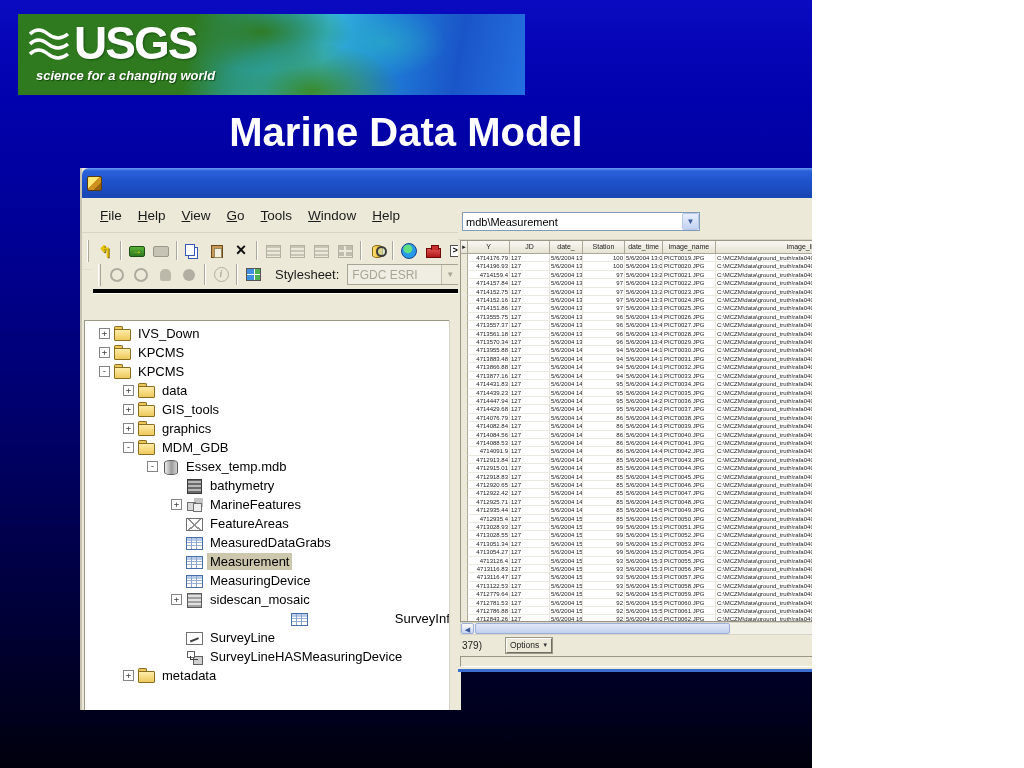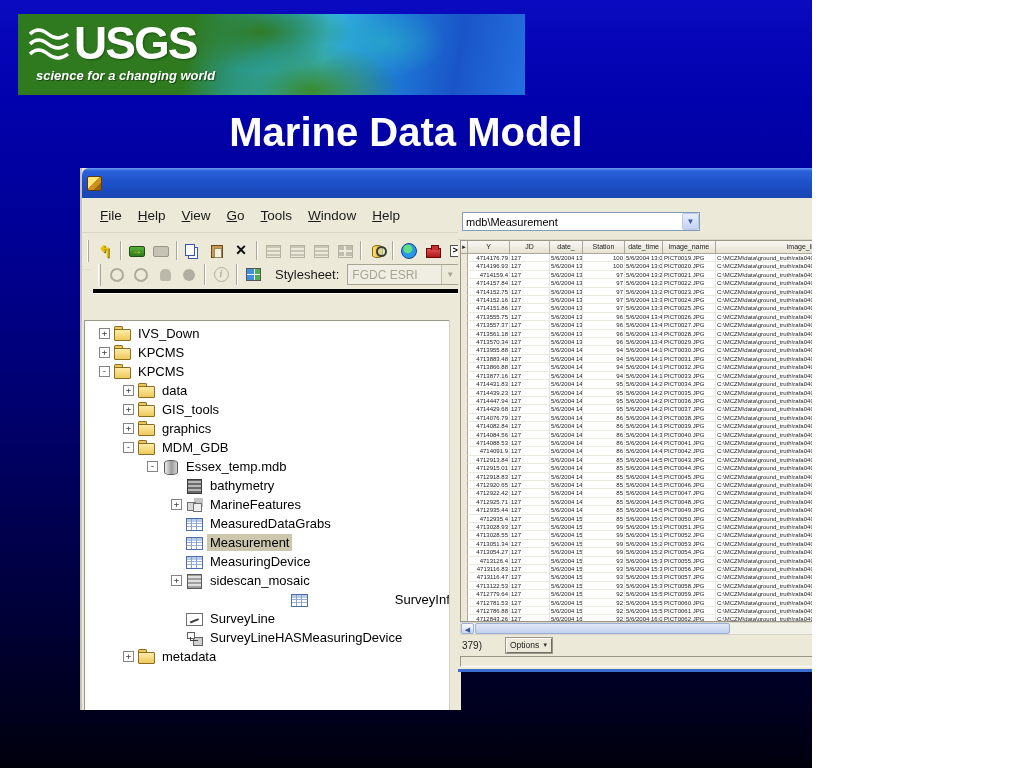--- a/index.html
+++ b/index.html
@@ -346,20 +346,25 @@
           <span class="tree-icon raster-icon"></span>
           <span class="tree-label">bathymetry</span>
         </div>
         <div class="tree-row" style="padding-left: 86px;">
           <span class="expander">+</span>
           <span class="tree-icon feature-dataset-icon"></span>
           <span class="tree-label">MarineFeatures</span>
         </div>
         <div class="tree-row" style="padding-left: 86px;">
           <span class="expander blank"></span>
+          <span class="tree-icon feature-class-icon"></span>
+          <span class="tree-label">FeatureAreas</span>
+        </div>
+        <div class="tree-row" style="padding-left: 86px;">
+          <span class="expander blank"></span>
           <span class="tree-icon table-icon"></span>
           <span class="tree-label">MeasuredDataGrabs</span>
         </div>
         <div class="tree-row" style="padding-left: 86px;">
           <span class="expander blank"></span>
           <span class="tree-icon table-icon"></span>
           <span class="tree-label selected">Measurement</span>
         </div>
         <div class="tree-row" style="padding-left: 86px;">
           <span class="expander blank"></span>

